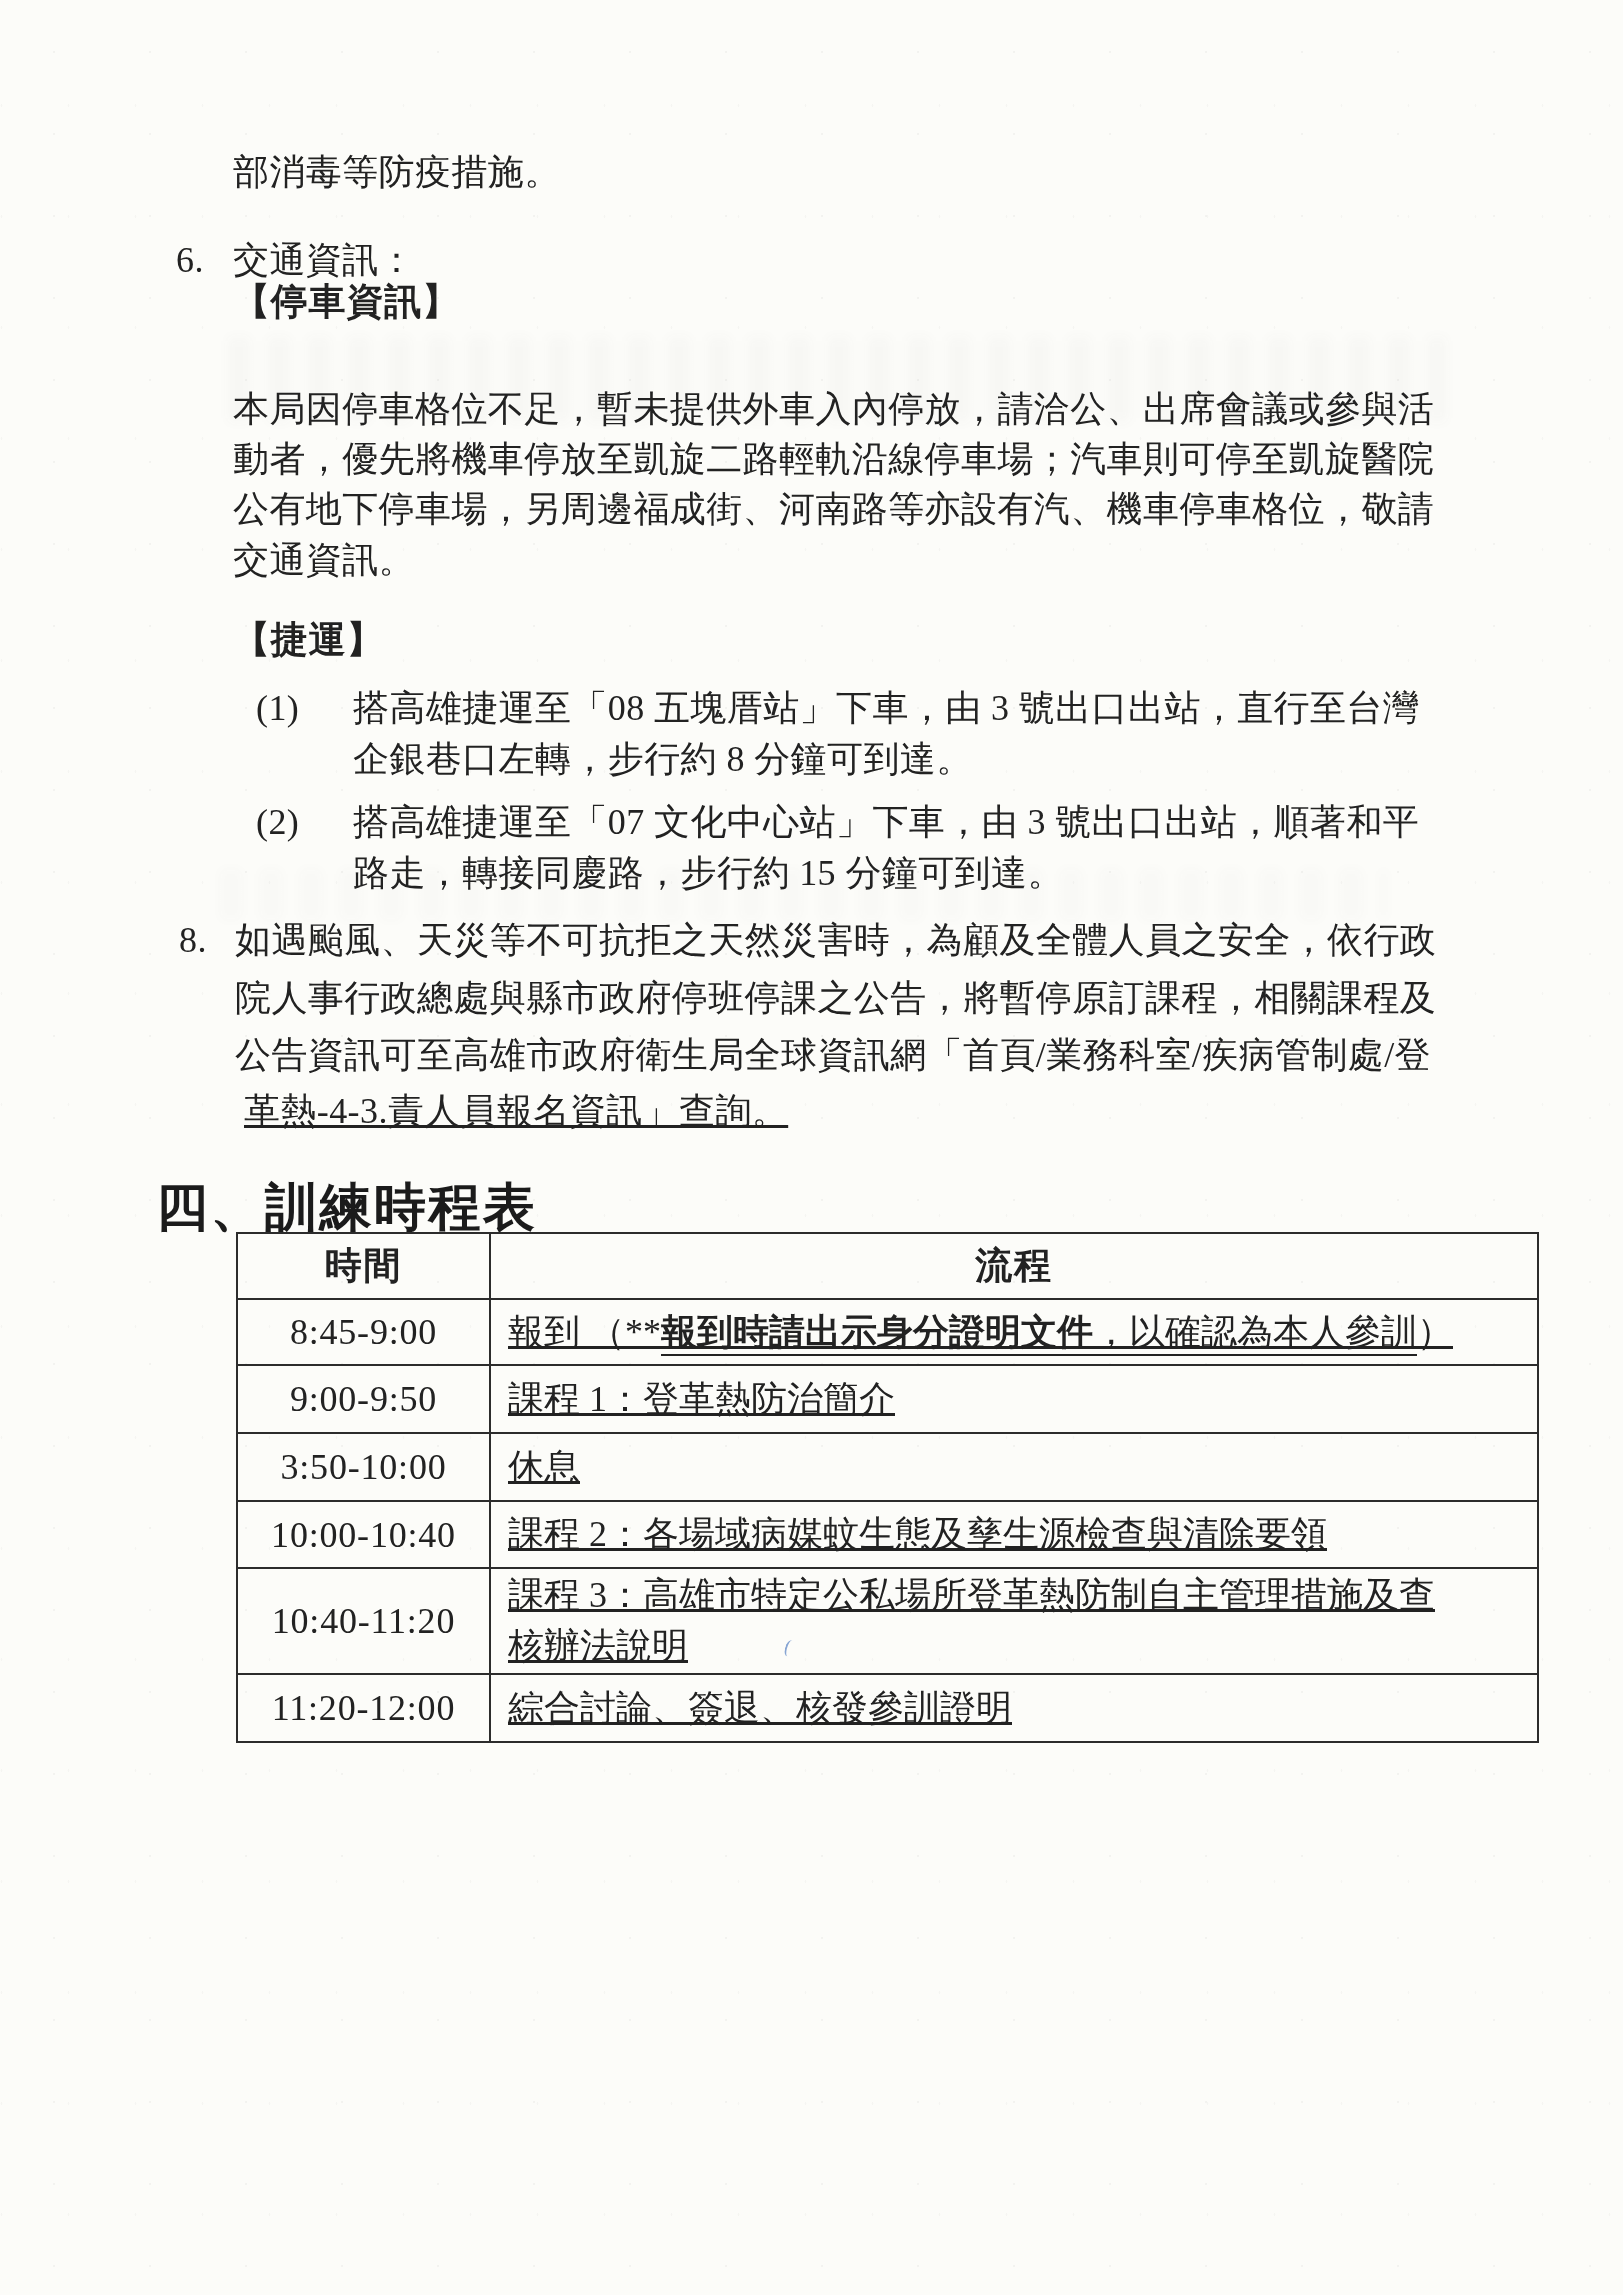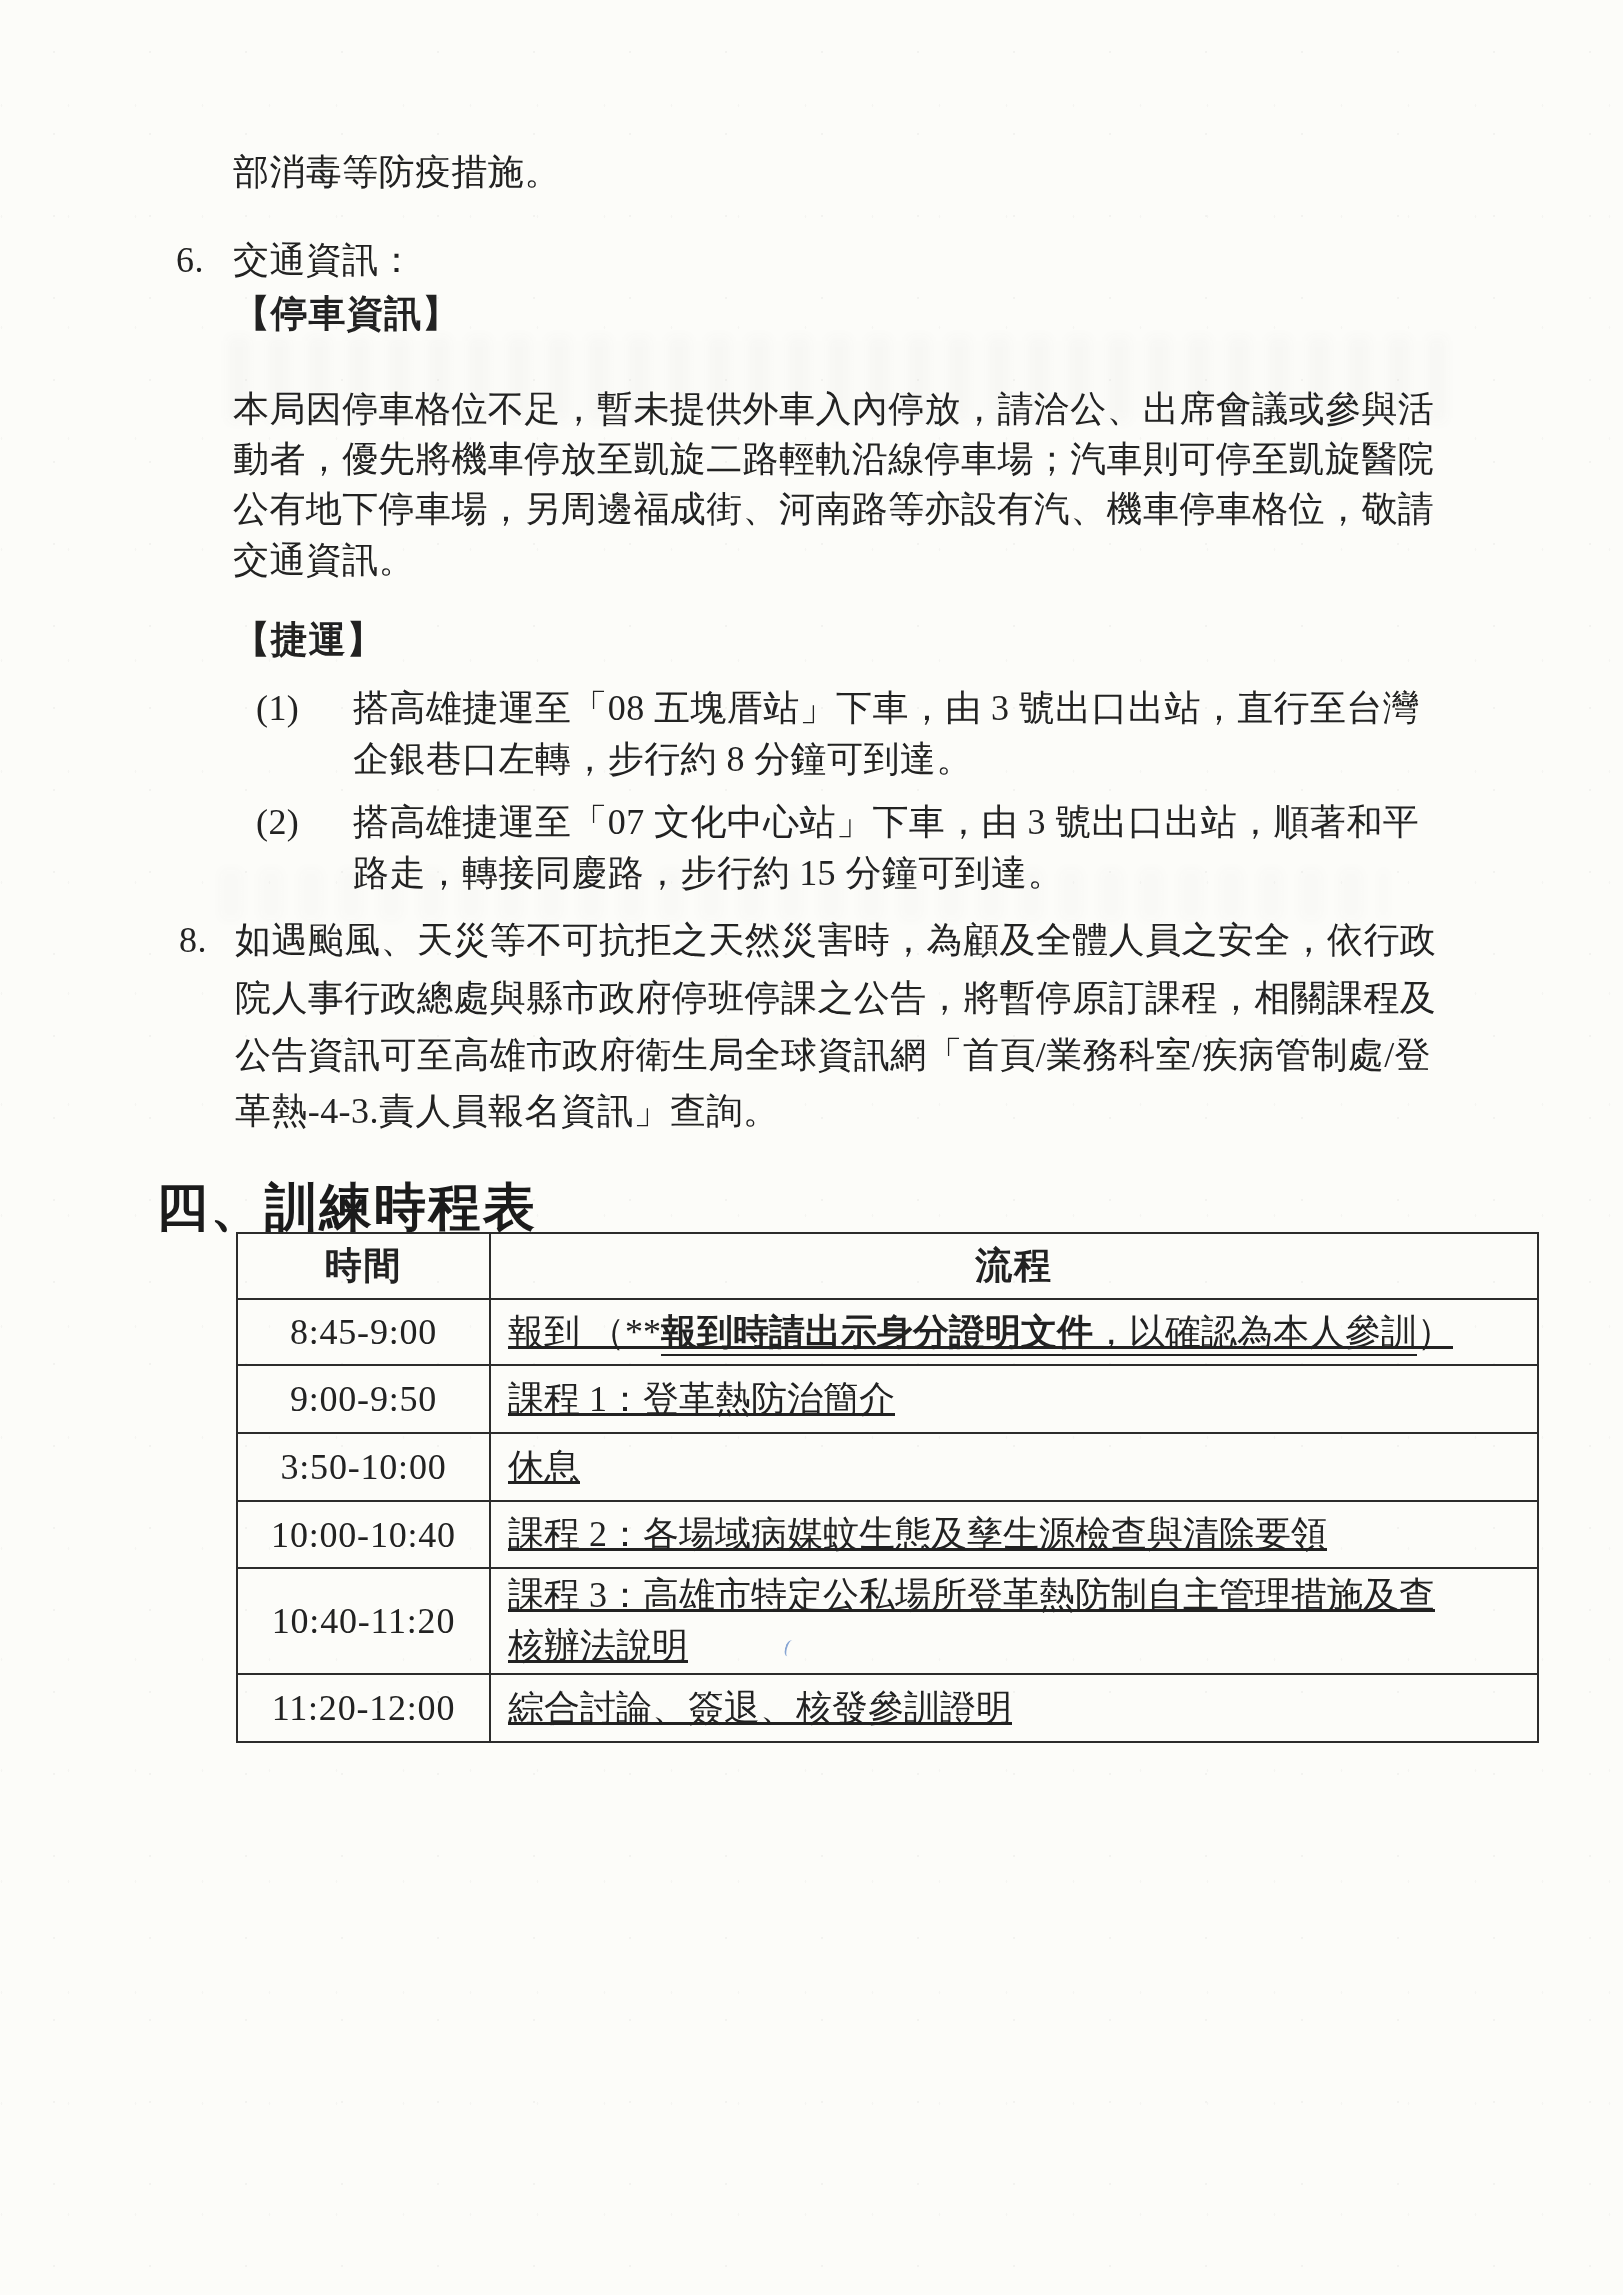--- a/index.html
+++ b/index.html
@@ -55,42 +55,42 @@
 
   <div class="bleed" style="left:228px;top:337px;width:1218px;height:85px;"></div>
   <div class="bleed" style="left:220px;top:869px;width:1167px;height:51px;opacity:.35;"></div>
   <div class="inkmark"></div>
 
   <div class="t" style="left:233px;top:154px;">部消毒等防疫措施。</div>
 
   <div class="t num" style="left:176px;top:242px;">6.</div>
   <div class="t" style="left:233px;top:242px;">交通資訊：</div>
 
-  <div class="t lbl" style="left:233px;top:298px;font-family:Liberation Mono, monospace;">【停車資訊】</div>
+  <div class="t lbl" style="left:233px;top:283px;">【停車資訊】</div>
 
   <div class="t" style="left:233px;top:391px;">本局因停車格位不足，暫未提供外車入內停放，請洽公、出席會議或參與活</div>
   <div class="t" style="left:233px;top:441px;">動者，優先將機車停放至凱旋二路輕軌沿線停車場；汽車則可停至凱旋醫院</div>
   <div class="t" style="left:233px;top:491px;">公有地下停車場，另周邊福成街、河南路等亦設有汽、機車停車格位，敬請</div>
   <div class="t" style="left:233px;top:542px;">交通資訊。</div>
 
   <div class="t lbl" style="left:233px;top:621px;">【捷運】</div>
 
   <div class="t" style="left:256px;top:690px;">(1)</div>
   <div class="t" style="left:353px;top:690px;">搭高雄捷運至「08 五塊厝站」下車，由 3 號出口出站，直行至台灣</div>
   <div class="t" style="left:353px;top:741px;">企銀巷口左轉，步行約 8 分鐘可到達。</div>
 
   <div class="t" style="left:256px;top:804px;">(2)</div>
   <div class="t" style="left:353px;top:804px;">搭高雄捷運至「07 文化中心站」下車，由 3 號出口出站，順著和平</div>
   <div class="t" style="left:353px;top:855px;">路走，轉接同慶路，步行約 15 分鐘可到達。</div>
 
   <div class="t num" style="left:179px;top:922px;">8.</div>
   <div class="t" style="left:235px;top:922px;">如遇颱風、天災等不可抗拒之天然災害時，為顧及全體人員之安全，依行政</div>
   <div class="t" style="left:235px;top:980px;">院人事行政總處與縣市政府停班停課之公告，將暫停原訂課程，相關課程及</div>
   <div class="t" style="left:235px;top:1037px;">公告資訊可至高雄市政府衛生局全球資訊網「首頁/業務科室/疾病管制處/登</div>
-  <div class="t" style="left:235px;top:1093px;">革熱-4-3.責人員報名資訊」查詢。</div>
+  <div class="t" style="left:244px;top:1093px;text-decoration:underline;">革熱-4-3.責人員報名資訊」查詢。</div>
 
   <div class="t h" style="left:156px;top:1182px;">四、訓練時程表</div>
 
   <table class="sched">
     <colgroup>
         <col style="width:253px">
         <col>
       </colgroup>
     <tbody>
         <tr style="height:66px">

